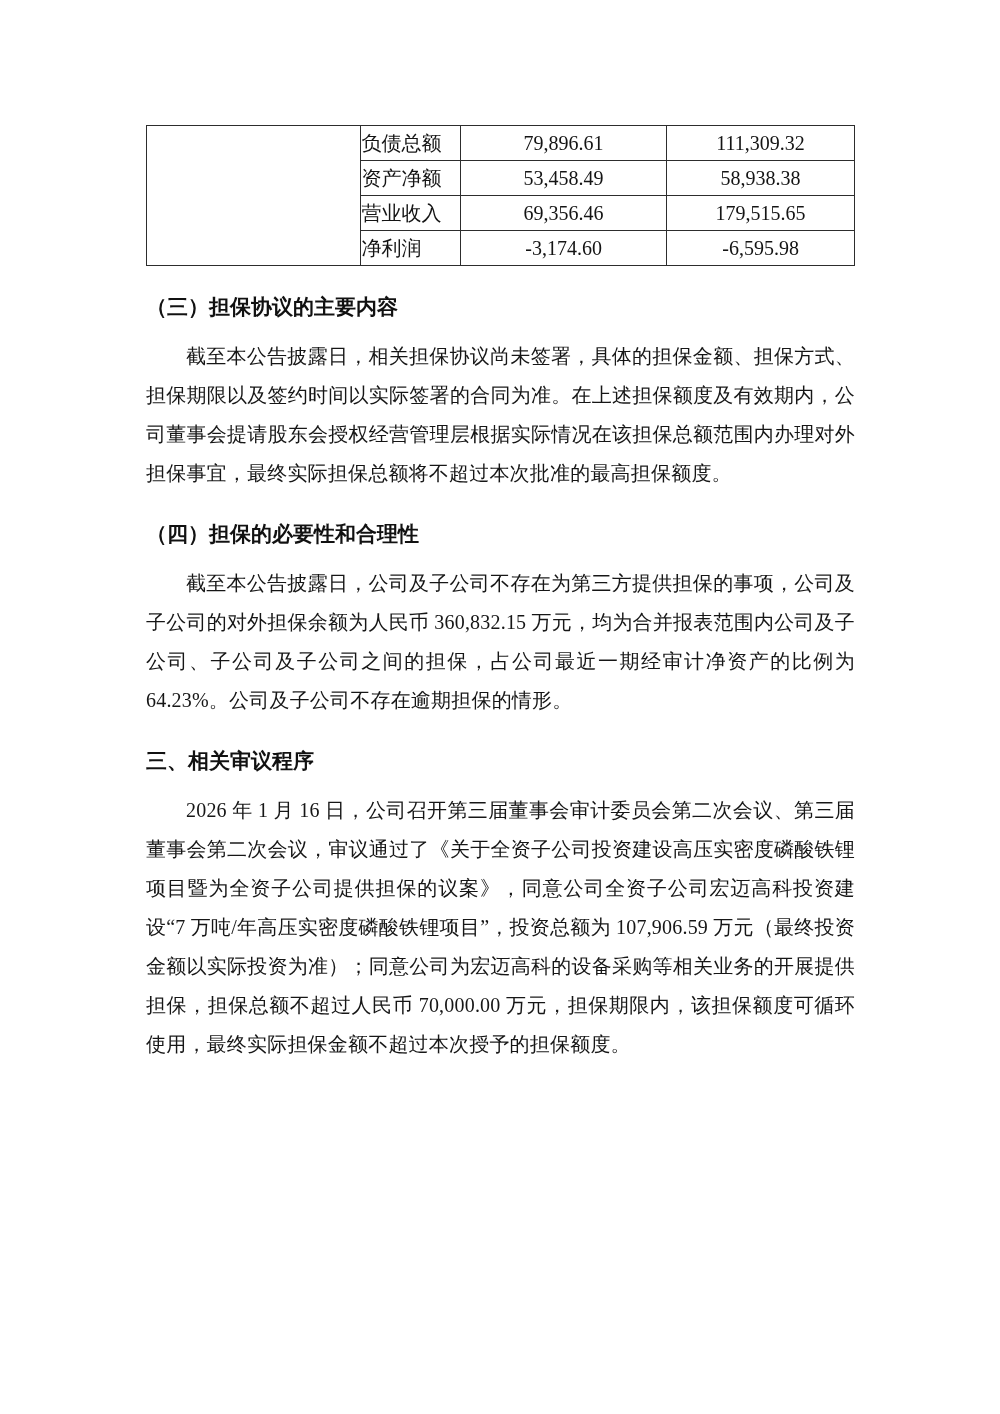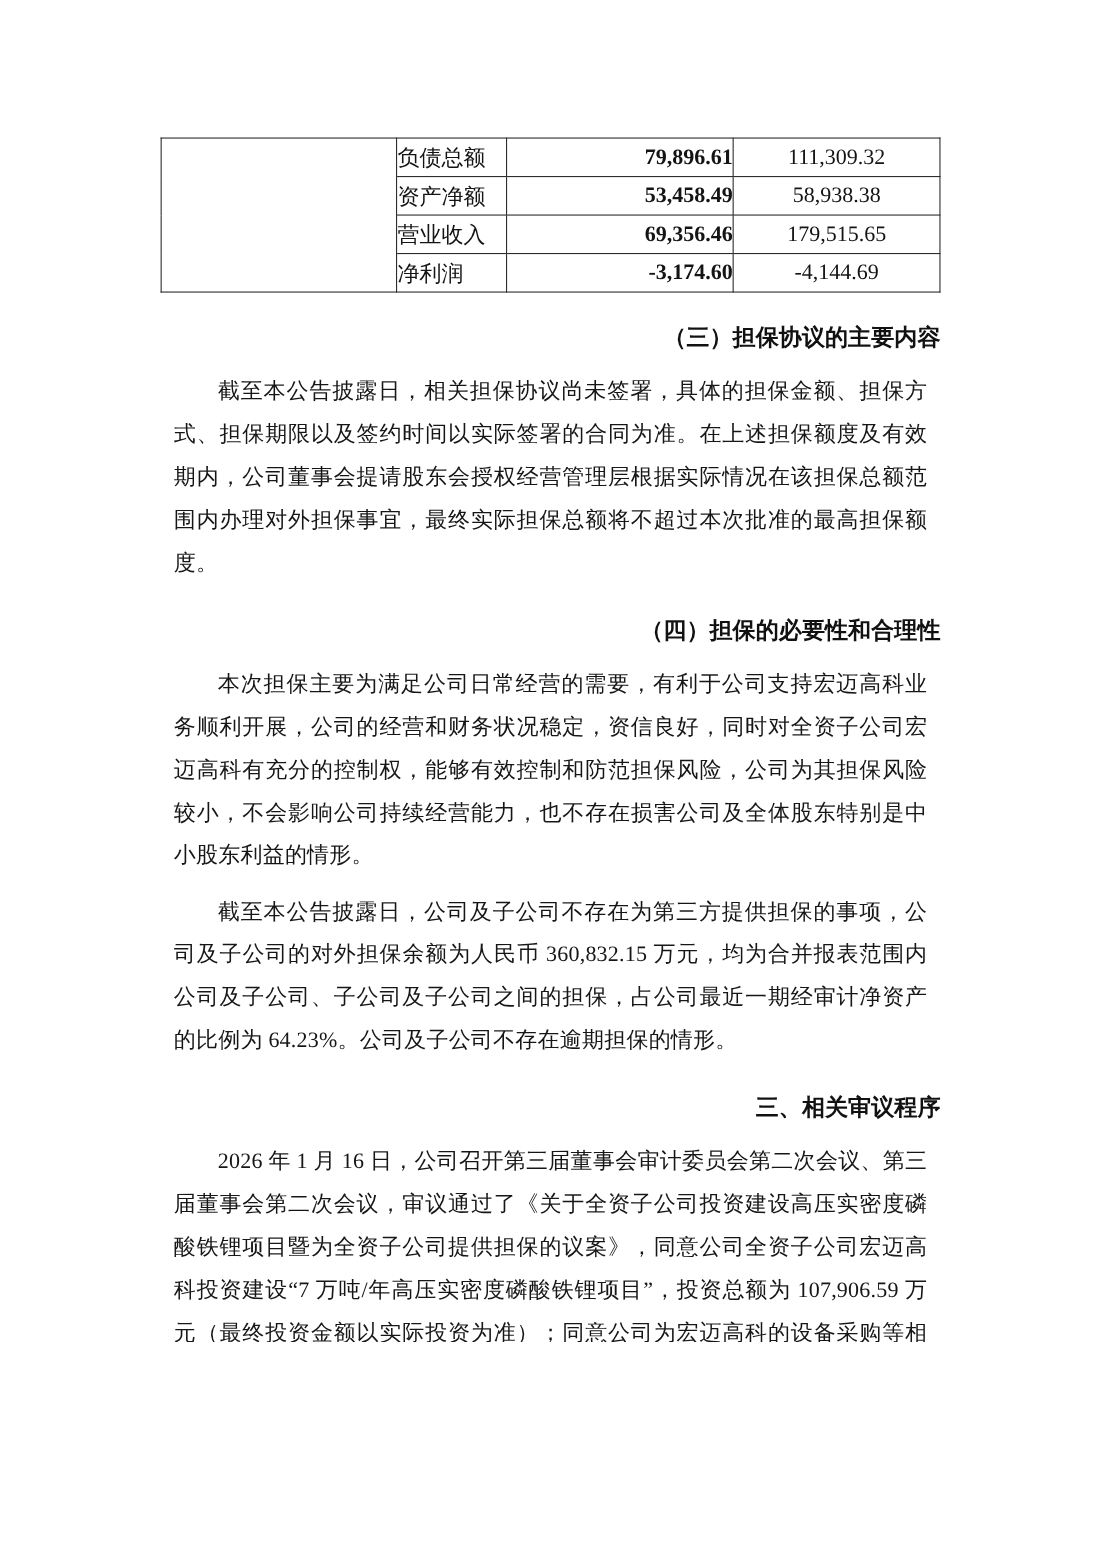--- a/index.html
+++ b/index.html
@@ -35,34 +35,33 @@
     border: 1.6px solid #2d2d2d;
     height: 34px;
     font-size: 20px;
     padding: 0;
     vertical-align: middle;
     overflow: hidden;
     white-space: nowrap;
   }
   td.cell-merged { width: 208px; }
   td.cell-label  { width: 96px; padding-left: 5px; text-align: left; }
-  td.cell-val1   { width: 200px; padding-right: 9px; text-align: right; font-weight: bold; }
+  td.cell-val1   { width: 200px; padding-right: 9px; text-align: center; }
   td.cell-val2   { width: 182px; padding-right: 9px; text-align: center; }
 
   
   .sec-heading {
     margin: 26px 0 15px 0;
     font-size: 21px;
     line-height: 30px;
     font-weight: bold;
     color: #111111;
-    text-align: right;
   }
   .sec-body {
-    margin: 12px;
+    margin: 0;
     font-size: 20px;
     line-height: 39px;
     text-align: justify;
     text-indent: 2em;
     color: #161616;
     letter-spacing: 0.2px;
   }
 </style>
 </head>
 <body>
@@ -84,33 +83,32 @@
         <td class="cell-val2">58,938.38</td>
       </tr>
       <tr>
         <td class="cell-label">营业收入</td>
         <td class="cell-val1">69,356.46</td>
         <td class="cell-val2">179,515.65</td>
       </tr>
       <tr>
         <td class="cell-label">净利润</td>
         <td class="cell-val1">-3,174.60</td>
-        <td class="cell-val2">-4,144.69</td>
+        <td class="cell-val2">-6,595.98</td>
       </tr>
     </tbody>
       </table>
 
     <section>
       <h3 class="sec-heading">（三）担保协议的主要内容</h3>
       <p class="sec-body">截至本公告披露日，相关担保协议尚未签署，具体的担保金额、担保方式、担保期限以及签约时间以实际签署的合同为准。在上述担保额度及有效期内，公司董事会提请股东会授权经营管理层根据实际情况在该担保总额范围内办理对外担保事宜，最终实际担保总额将不超过本次批准的最高担保额度。</p>
     </section>
 
     <section>
       <h3 class="sec-heading">（四）担保的必要性和合理性</h3>
-      <p class="sec-body">本次担保主要为满足公司日常经营的需要，有利于公司支持宏迈高科业务顺利开展，公司的经营和财务状况稳定，资信良好，同时对全资子公司宏迈高科有充分的控制权，能够有效控制和防范担保风险，公司为其担保风险较小，不会影响公司持续经营能力，也不存在损害公司及全体股东特别是中小股东利益的情形。</p>
     </section>
 
     <section>
       <p class="sec-body">截至本公告披露日，公司及子公司不存在为第三方提供担保的事项，公司及子公司的对外担保余额为人民币 360,832.15 万元，均为合并报表范围内公司及子公司、子公司及子公司之间的担保，占公司最近一期经审计净资产的比例为 64.23%。公司及子公司不存在逾期担保的情形。</p>
     </section>
 
     <section>
       <h3 class="sec-heading">三、相关审议程序</h3>
       <p class="sec-body">2026 年 1 月 16 日，公司召开第三届董事会审计委员会第二次会议、第三届董事会第二次会议，审议通过了《关于全资子公司投资建设高压实密度磷酸铁锂项目暨为全资子公司提供担保的议案》，同意公司全资子公司宏迈高科投资建设“7 万吨/年高压实密度磷酸铁锂项目”，投资总额为 107,906.59 万元（最终投资金额以实际投资为准）；同意公司为宏迈高科的设备采购等相关业务的开展提供担保，担保总额不超过人民币 70,000.00 万元，担保期限内，该担保额度可循环使用，最终实际担保金额不超过本次授予的担保额度。</p>
     </section>

